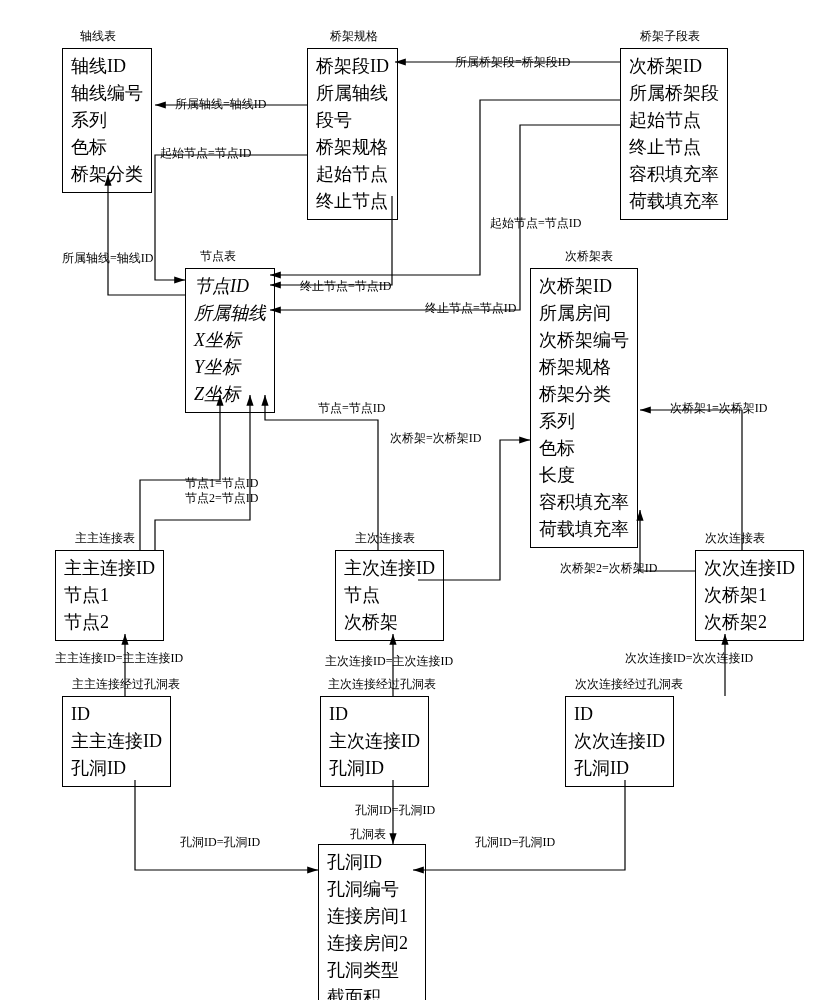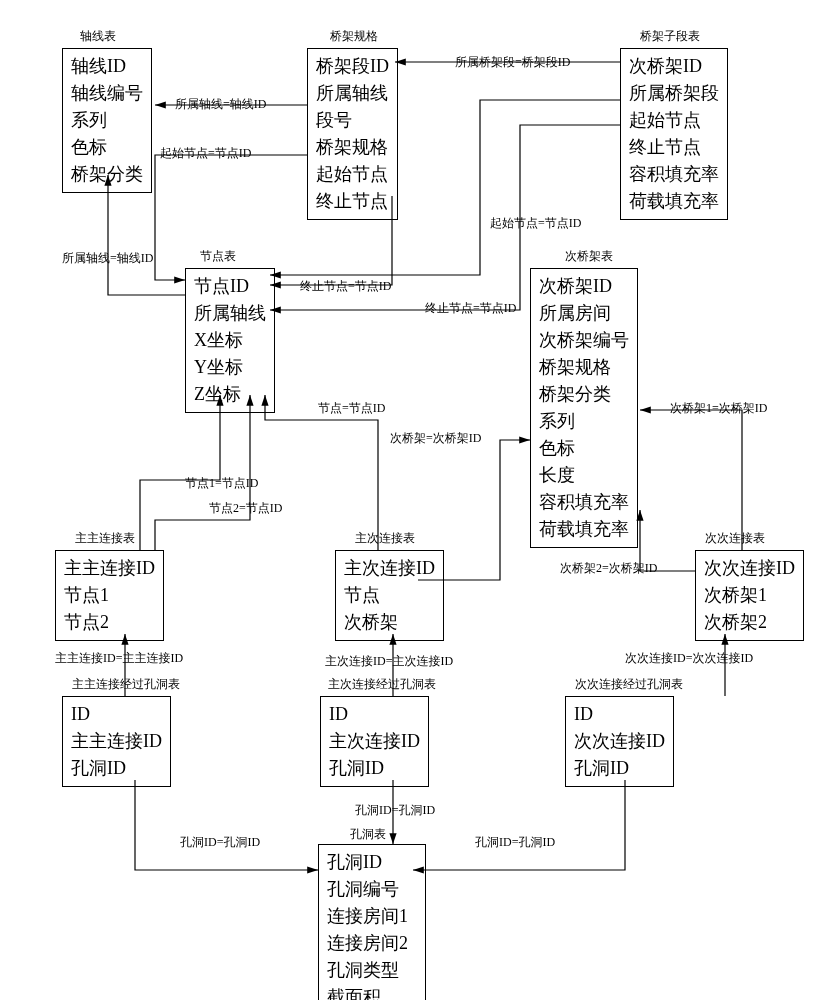--- a/index.html
+++ b/index.html
@@ -83,21 +83,21 @@
   <div class="entity-body">
     <div class="field">次桥架ID</div>
     <div class="field">所属桥架段</div>
     <div class="field">起始节点</div>
     <div class="field">终止节点</div>
     <div class="field">容积填充率</div>
     <div class="field">荷载填充率</div>
   </div>
 </div>
 
-<div class="entity" style="left:185px; top:268px;">
+<div class="entity" style="left:185px; top:268px;font-style:italic;">
   <div class="entity-body">
     <div class="field">节点ID</div>
     <div class="field">所属轴线</div>
     <div class="field">X坐标</div>
     <div class="field">Y坐标</div>
     <div class="field">Z坐标</div>
   </div>
 </div>
 
 <div class="entity" style="left:530px; top:268px;">
@@ -176,21 +176,21 @@
 </div>
 
 <div class="edge-label" style="left:175px; top:96px;">所属轴线=轴线ID</div>
 <div class="edge-label" style="left:160px; top:145px;">起始节点=节点ID</div>
 <div class="edge-label" style="left:300px; top:278px;">终止节点=节点ID</div>
 <div class="edge-label" style="left:455px; top:54px;">所属桥架段=桥架段ID</div>
 <div class="edge-label" style="left:490px; top:215px;">起始节点=节点ID</div>
 <div class="edge-label" style="left:425px; top:300px;">终止节点=节点ID</div>
 <div class="edge-label" style="left:62px; top:250px;">所属轴线=轴线ID</div>
 <div class="edge-label" style="left:185px; top:475px;">节点1=节点ID</div>
-<div class="edge-label" style="left:185px; top:500px;margin-left:24px;">节点2=节点ID</div>
+<div class="edge-label" style="left:185px; top:490px;">节点2=节点ID</div>
 <div class="edge-label" style="left:318px; top:400px;">节点=节点ID</div>
 <div class="edge-label" style="left:390px; top:430px;">次桥架=次桥架ID</div>
 <div class="edge-label" style="left:670px; top:400px;">次桥架1=次桥架ID</div>
 <div class="edge-label" style="left:560px; top:560px;">次桥架2=次桥架ID</div>
 <div class="edge-label" style="left:55px; top:650px;">主主连接ID=主主连接ID</div>
 <div class="edge-label" style="left:325px; top:653px;">主次连接ID=主次连接ID</div>
 <div class="edge-label" style="left:625px; top:650px;">次次连接ID=次次连接ID</div>
 <div class="edge-label" style="left:180px; top:834px;">孔洞ID=孔洞ID</div>
 <div class="edge-label" style="left:355px; top:802px;">孔洞ID=孔洞ID</div>
 <div class="edge-label" style="left:475px; top:834px;">孔洞ID=孔洞ID</div>

